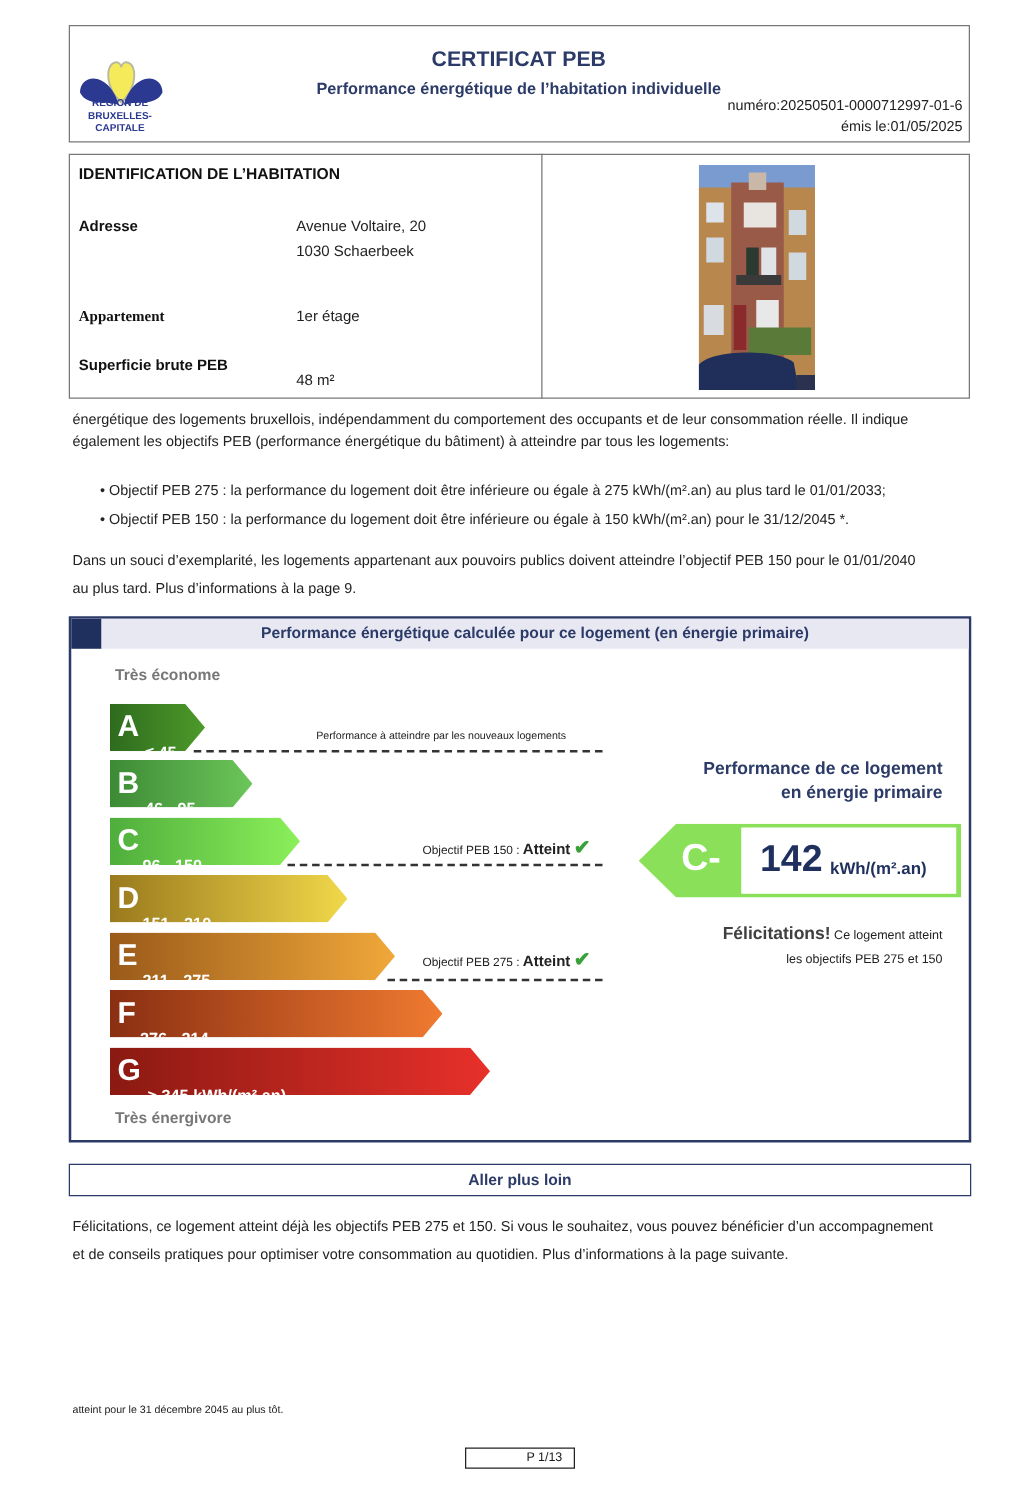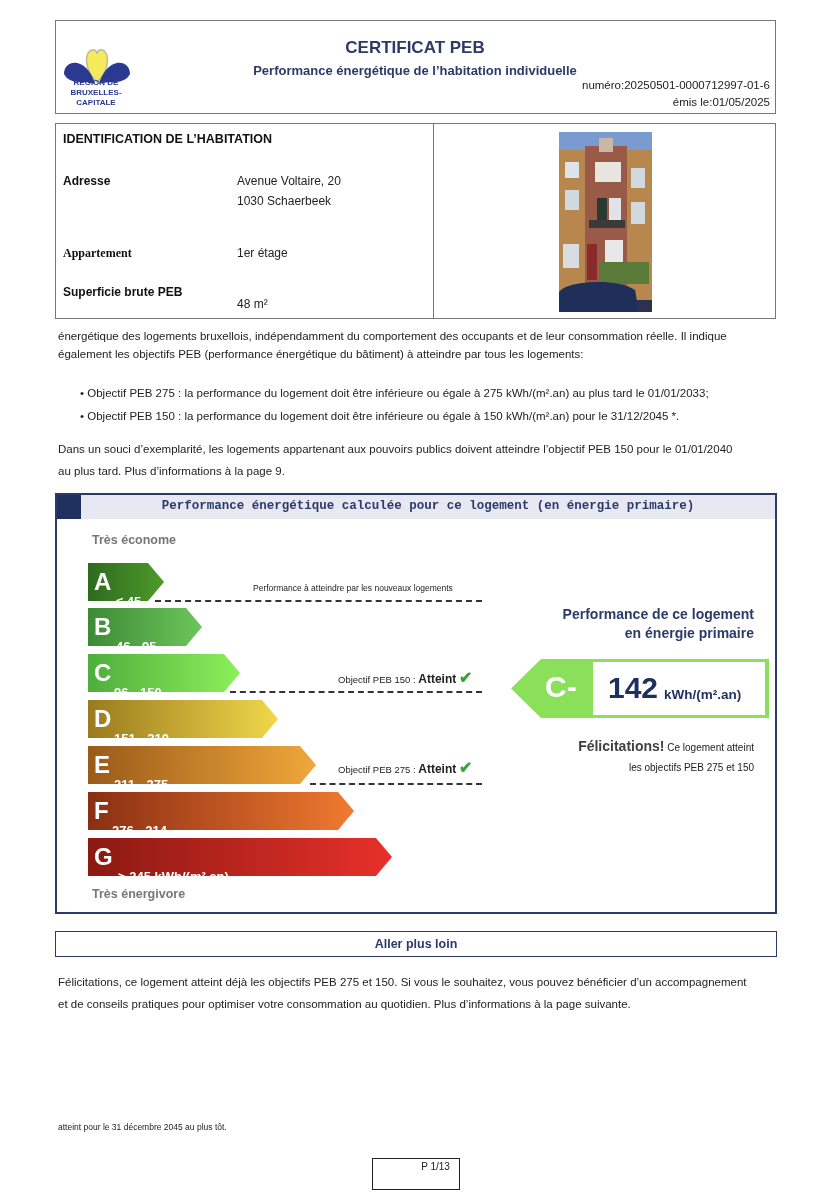--- a/index.html
+++ b/index.html
@@ -19,21 +19,21 @@
   .lbl{font-size:12px;font-weight:bold;color:#111;}
   .val{font-size:12px;color:#222;}
   #photo{left:559px;top:132px;width:93px;height:180px;overflow:hidden;}
   
   .para{font-size:11.5px;line-height:18px;color:#222;}
   .bullet{font-size:11.5px;color:#222;}
   
   #perf{left:55px;top:493px;width:722px;height:421px;border:2px solid #2b3a67;box-sizing:border-box;}
   #perf-head{left:57px;top:495px;width:718px;height:24px;background:#e8e8f3;}
   #perf-accent{left:57px;top:495px;width:24px;height:24px;background:#1f2f5e;}
-  #perf-title{left:81px;top:499px;width:694px;text-align:center;font-size:12.5px;font-weight:bold;color:#2b3a67;font-family:Liberation Mono, monospace;}
+  #perf-title{left:81px;top:499px;width:694px;text-align:center;font-size:12.5px;font-weight:bold;color:#2b3a67;}
   .scale-lbl{font-size:12.5px;font-weight:bold;color:#777;}
   .band{position:absolute;height:38px;color:#fff;font-weight:bold;box-shadow:1px 2px 2px rgba(0,0,0,.25);}
   .band .letter{font-size:24px;position:absolute;left:6px;top:5px;}
   .band .range{font-size:13px;position:absolute;top:15px;margin-top:16px;}
   .dash{position:absolute;border-top:2px dashed #333;height:0;}
   .obj{position:absolute;font-size:9.5px;color:#222;}
   .obj b{font-size:12px;}
   .check{color:#3aa13a;font-size:16px;font-weight:bold;}
   #perf-lbl1{left:540px;top:606px;width:214px;text-align:right;font-size:14px;font-weight:bold;color:#2b3a67;}
   #perf-lbl2{left:540px;top:625px;width:214px;text-align:right;font-size:14px;font-weight:bold;color:#2b3a67;}
@@ -42,21 +42,21 @@
   #valbox{left:593px;top:662px;width:172px;height:53px;background:#fff;}
   #val-num{left:608px;top:671px;font-size:30px;font-weight:bold;color:#1f2f5e;}
   #val-unit{left:664px;top:687px;font-size:13.5px;font-weight:bold;color:#1f2f5e;}
   #felic{left:520px;top:738px;width:234px;text-align:right;font-size:10px;color:#222;}
   #felic b{font-size:14px;color:#404040;}
   #felic2{left:520px;top:762px;width:234px;text-align:right;font-size:10px;color:#222;}
   
   #aller{left:55px;top:931px;width:722px;height:26px;border:1px solid #2b3a67;box-sizing:border-box;}
   #aller-txt{left:55px;top:937px;width:722px;text-align:center;font-size:12.5px;font-weight:bold;color:#2b3a67;}
   #foot{left:58px;top:1119px;width:712px;font-size:8.5px;line-height:16px;color:#222;}
-  #page{left:372px;top:1158px;width:88px;height:32px;border:1px solid #222;box-sizing:border-box;text-align:center;font-size:10px;line-height:15px;padding-left:39px;}
+  #page{left:372px;top:1158px;width:88px;height:17px;border:1px solid #222;box-sizing:border-box;text-align:center;font-size:10px;line-height:15px;padding-left:39px;}
 </style>
 </head>
 <body>
 
 <div id="hdr" class="abs"></div>
 <svg id="logo" class="abs" viewBox="0 0 70 50">
   <path d="M35 38 C 22 26, 22 8, 30 6 C 33 5, 35 8, 35 10 C 35 8, 37 5, 40 6 C 48 8, 48 26, 35 38 Z" fill="#f4ea5a" stroke="#b9b9a0" stroke-width="1.5"></path>
   <path d="M2 30 C 2 18, 16 14, 26 26 C 30 31, 32 36, 33 40 C 24 36, 8 42, 2 30 Z" fill="#2b3990"></path>
   <path d="M68 30 C 68 18, 54 14, 44 26 C 40 31, 38 36, 37 40 C 46 36, 62 42, 68 30 Z" fill="#2b3990"></path>
 </svg>

